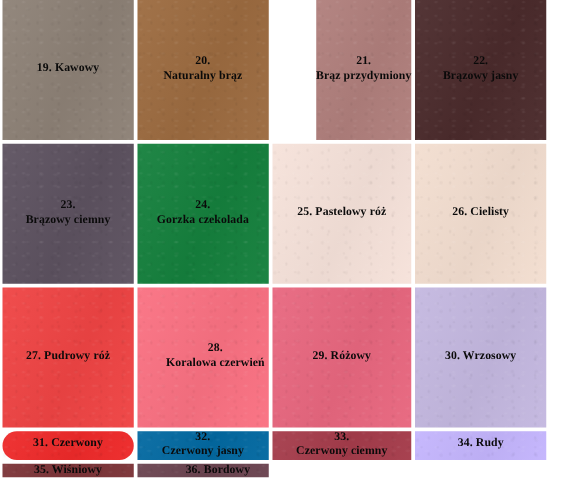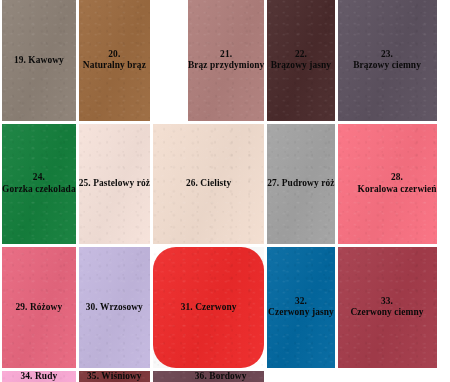--- a/index.html
+++ b/index.html
@@ -8,24 +8,24 @@
     background: #ffffff;
   }
   body {
     width: 450px;
     height: 382px;
     overflow: hidden;
     font-family: "Liberation Serif", "DejaVu Serif", serif;
   }
 
   #swatch-grid {
-    width: 404px;
+    width: 437px;
     height: 382px;
     display: grid;
-    grid-template-columns: repeat(5, 1fr);
+    grid-template-columns: repeat(4, 1fr);
     grid-template-rows: repeat(3, 1fr);
     column-gap: 3px;
     row-gap: 3px;
     padding-left: 2px;
     box-sizing: border-box;
     background: #ffffff;
   }
 
   .swatch {
     position: relative;
@@ -121,21 +121,21 @@
     <div class="swatch" style="background-color: rgb(246, 226, 218);">
       <div class="swatch-label one-line">
         <span class="name-line">25. Pastelowy róż</span>
       </div>
     </div>
     <div class="swatch" style="background-color: rgb(243, 222, 208);">
       <div class="swatch-label one-line">
         <span class="name-line">26. Cielisty</span>
       </div>
     </div>
-    <div class="swatch" style="background-color: #a3a3a3;">
+    <div class="swatch" style="background-color: #ef4444;">
       <div class="swatch-label one-line">
         <span class="name-line">27. Pudrowy róż</span>
       </div>
     </div>
     <div class="swatch" style="background-color: rgb(250, 113, 130); padding-left: 20px;">
       <div class="swatch-label">
         <span class="num-line">28.</span>
         <span class="name-line">Koralowa czerwień</span>
       </div>
     </div>
@@ -159,21 +159,21 @@
         <span class="num-line">32.</span>
         <span class="name-line">Czerwony jasny</span>
       </div>
     </div>
     <div class="swatch" style="background-color: rgb(165, 60, 75);">
       <div class="swatch-label">
         <span class="num-line">33.</span>
         <span class="name-line">Czerwony ciemny</span>
       </div>
     </div>
-    <div class="swatch" style="background-color: #f9a8d4;">
+    <div class="swatch" style="background-color: #c4b5fd;">
       <div class="swatch-label one-line">
         <span class="name-line">34. Rudy</span>
       </div>
     </div>
     <div class="swatch" style="background-color: rgb(124, 52, 56);">
       <div class="swatch-label one-line">
         <span class="name-line">35. Wiśniowy</span>
       </div>
     </div>
     <div class="swatch" style="background-color: rgb(107, 68, 80); padding-left: 24px;">

